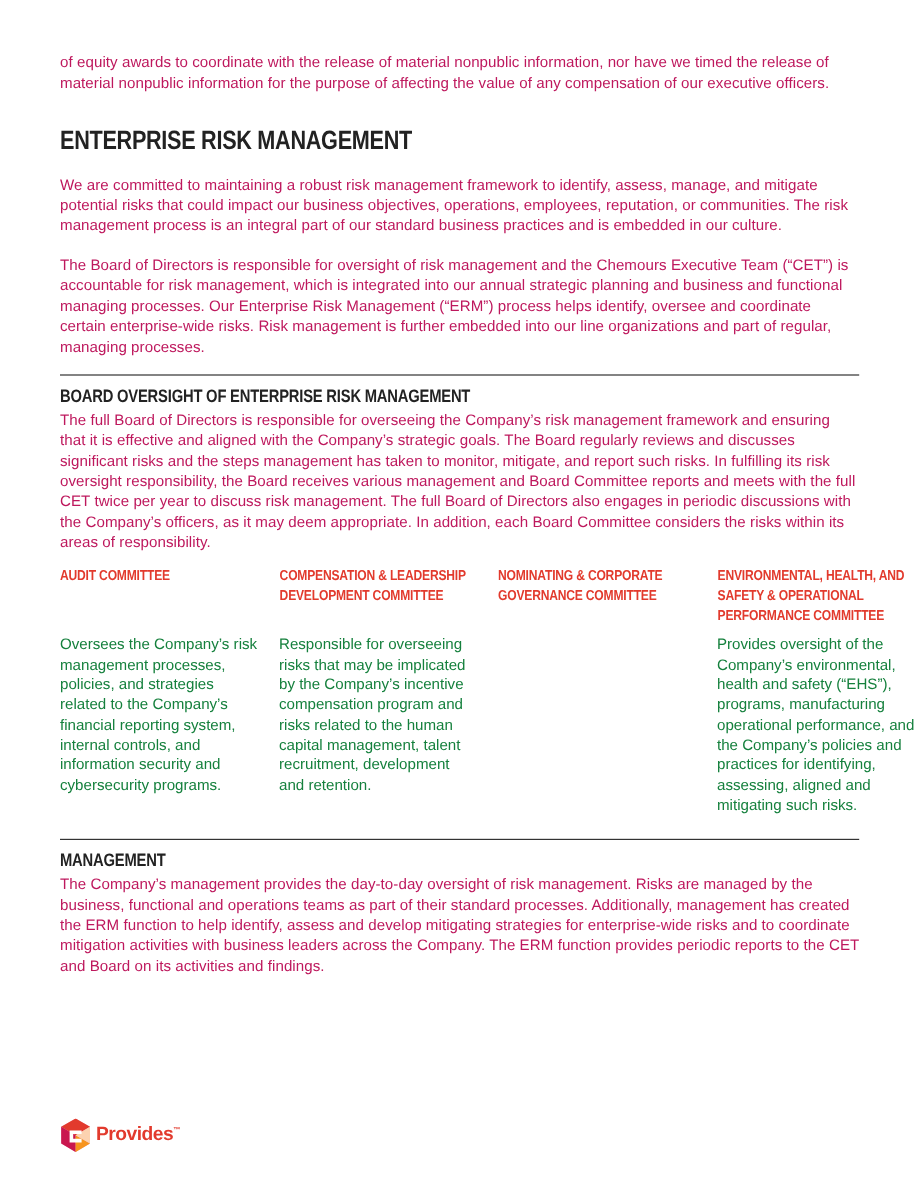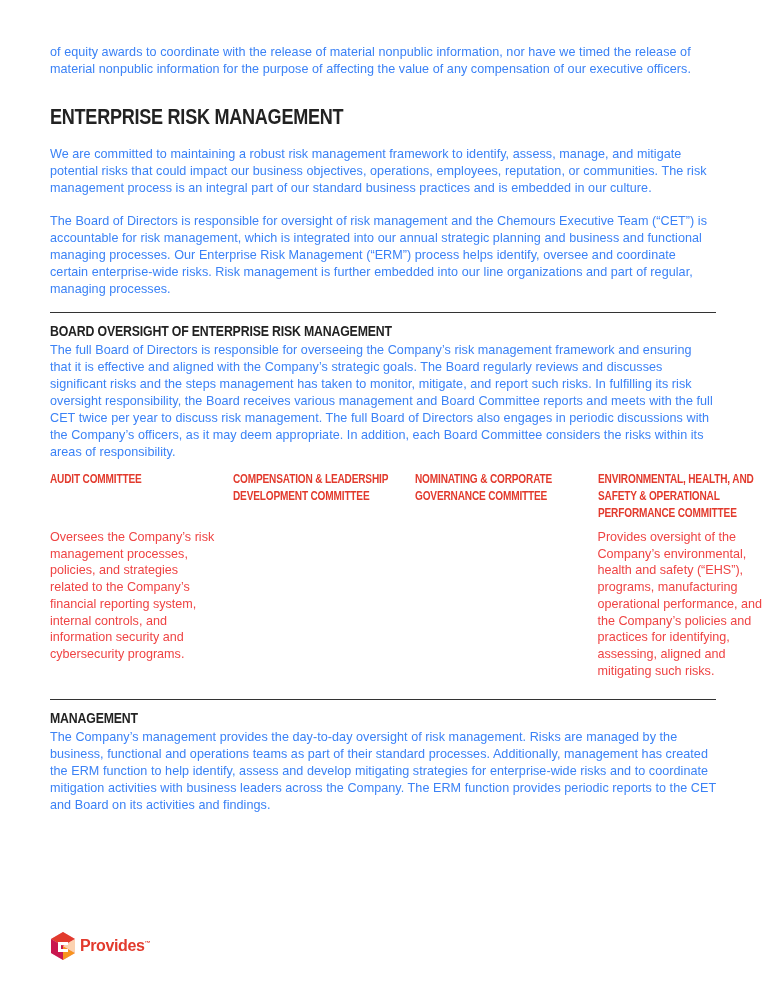--- a/index.html
+++ b/index.html
@@ -2,21 +2,21 @@
 <html><head>
 <meta charset="utf-8">
 <style>
   html, body { margin: 0; padding: 0; background: #ffffff; }
   body {
     width: 768px; height: 1000px; position: relative; overflow: hidden;
     font-family: "Liberation Sans", sans-serif; color: #3a3a3a;
   }
   .page { position: absolute; left: 50px; top: 44px; width: 666px; }
   p.body {
-    font-size: 12.6px; line-height: 17px; margin: 0; color: #3b82f6;
+    font-size: 12.6px; line-height: 17px; margin: 0; color: #be185d;
     letter-spacing: 0.05px;
   }
   h1.title {
     font-family: "Liberation Sans", sans-serif; font-weight: bold;
     font-size: 22px; line-height: 24px; margin: 0; color: #222;
     transform: scaleX(0.82); transform-origin: left center;
     letter-spacing: -0.3px; white-space: nowrap;
   }
   h2.sub {
     font-weight: bold; font-size: 15px; line-height: 18px; margin: 0; color: #222;
@@ -24,21 +24,21 @@
     letter-spacing: -0.2px;
   }
   hr.rule { border: none; border-top: 1px solid #333; margin: 0; }
   .cols { display: flex; gap: 12px; }
   .col { width: 170.5px; padding-right: 4px; box-sizing: border-box; }
   .col-head {
     color: #e23a2d; font-weight: bold; font-size: 12px; line-height: 17px;
     height: 58px; transform: scaleX(0.84); transform-origin: left top;
     width: 190px; letter-spacing: -0.2px;
   }
-  .col-body { font-size: 12.6px; line-height: 16.7px; color: #ef4444; }
+  .col-body { font-size: 12.6px; line-height: 16.7px; color: #15803d; }
   .logo { position: absolute; left: 50px; top: 932px; display: flex; align-items: center; }
   .logo-text { color: #e23a2d; font-weight: bold; font-size: 16px; margin-left: 4px; letter-spacing: -0.4px; }
   .logo-tm { font-size: 6px; vertical-align: super; color: #e23a2d; }
 </style>
 </head>
 <body>
 
 <div class="page">
   <p class="body">of equity awards to coordinate with the release of material nonpublic information, nor have we timed the release of material nonpublic information for the purpose of affecting the value of any compensation of our executive officers.</p>
 
@@ -58,20 +58,21 @@
   <p class="body">The full Board of Directors is responsible for overseeing the Company’s risk management framework and ensuring that it is effective and aligned with the Company’s strategic goals. The Board regularly reviews and discusses significant risks and the steps management has taken to monitor, mitigate, and report such risks. In fulfilling its risk oversight responsibility, the Board receives various management and Board Committee reports and meets with the full CET twice per year to discuss risk management. The full Board of Directors also engages in periodic discussions with the Company’s officers, as it may deem appropriate. In addition, each Board Committee considers the risks within its areas of responsibility.</p>
 
   <div style="height:10px"></div>
   <div class="cols">
     <div class="col">
       <div class="col-head">AUDIT COMMITTEE</div>
       <div class="col-body">Oversees the Company’s risk management processes, policies, and strategies related to the Company’s financial reporting system, internal controls, and information security and cybersecurity programs.</div>
     </div>
     <div class="col">
       <div class="col-head">COMPENSATION &amp; LEADERSHIP DEVELOPMENT COMMITTEE</div>
+      <div class="col-body">Responsible for overseeing risks that may be implicated by the Company’s incentive compensation program and risks related to the human capital management, talent recruitment, development and retention.</div>
     </div>
     <div class="col">
       <div class="col-head">NOMINATING &amp; CORPORATE GOVERNANCE COMMITTEE</div>
     </div>
     <div class="col">
       <div class="col-head">ENVIRONMENTAL, HEALTH, AND SAFETY &amp; OPERATIONAL PERFORMANCE COMMITTEE</div>
       <div class="col-body">Provides oversight of the Company’s environmental, health and safety (“EHS”), programs, manufacturing operational performance, and the Company’s policies and practices for identifying, assessing, aligned and mitigating such risks.</div>
     </div>
   </div>
 

